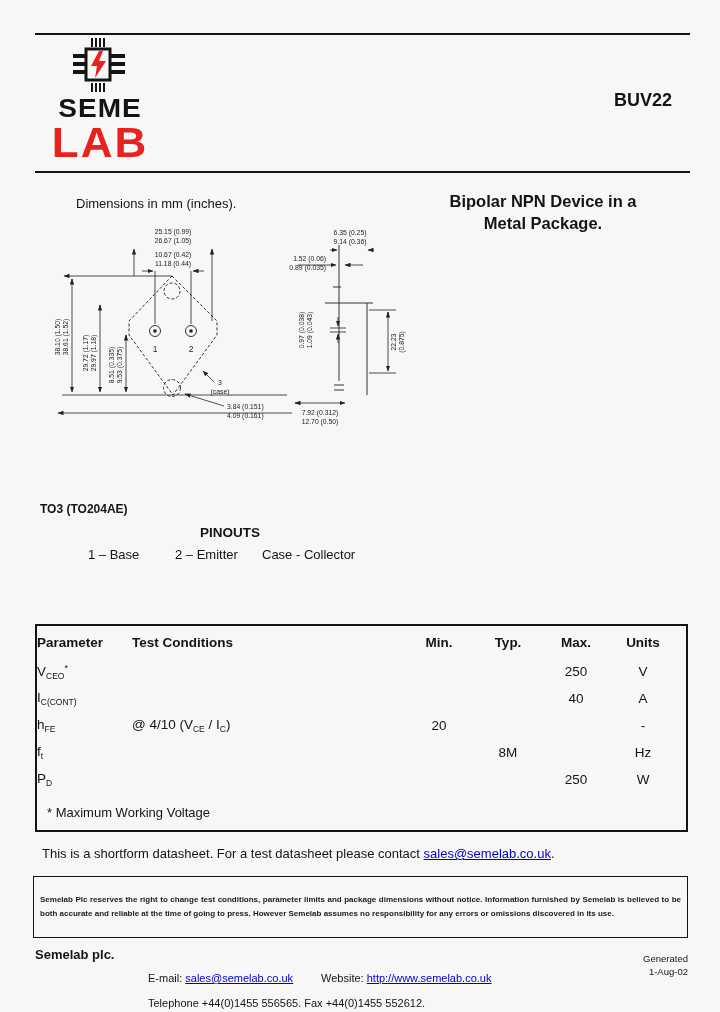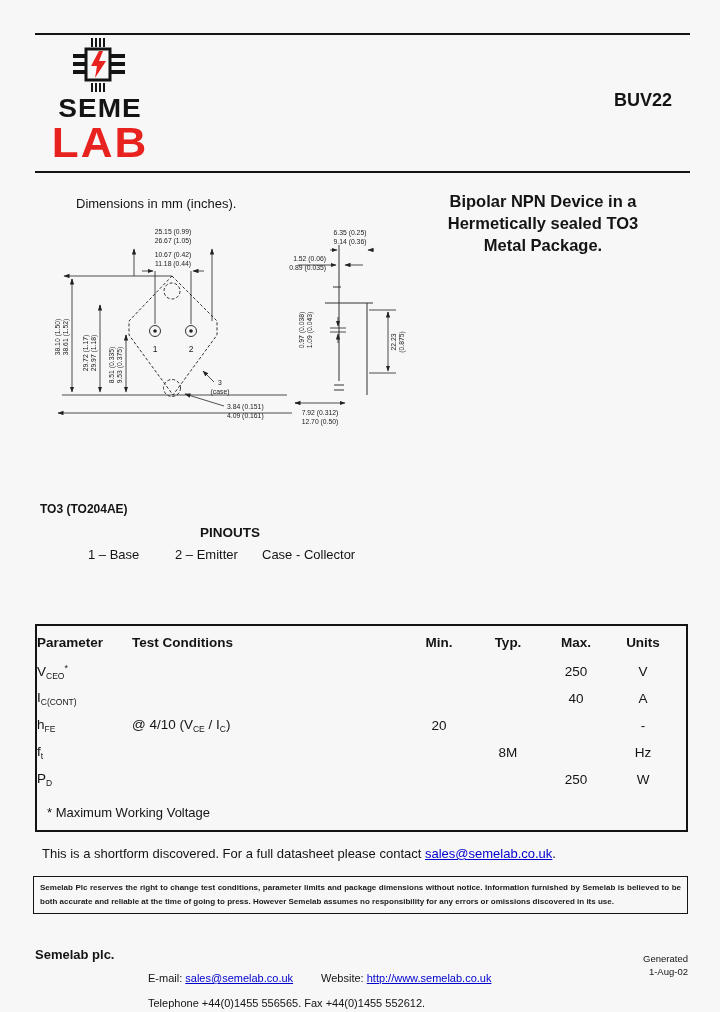--- a/index.html
+++ b/index.html
@@ -47,21 +47,21 @@
   .c-units{width:66px;text-align:center;}
   sub{font-size:8.5px;vertical-align:-3px;letter-spacing:0;}
   sup{font-size:9px;vertical-align:5px;}
   .footnote{position:absolute;left:10px;bottom:10px;font-size:13px;}
 
   .shortform{position:absolute;left:42px;top:846px;width:640px;font-size:13px;}
   a.blue-link{color:#0000cc;text-decoration:underline;}
   .shortform a{color:#0000cc;}
 
   .disclaimer{position:absolute;left:33px;top:876px;width:641px;border:1px solid #141414;
-              padding:4px 6px;font-size:8px;font-weight:bold;line-height:14px;text-align:justify;color:#1a1a1a;}
+              padding:16px 6px;font-size:8px;font-weight:bold;line-height:14px;text-align:justify;color:#1a1a1a;}
 
   .footer-company{position:absolute;left:35px;top:947px;font-size:13px;font-weight:bold;}
   .footer-phone{position:absolute;left:148px;top:949px;font-size:11px;margin-top:48px;}
   .footer-links{position:absolute;left:148px;top:972px;font-size:11px;}
   .footer-links .gap{display:inline-block;width:28px;}
   .generated{position:absolute;left:600px;top:952px;width:88px;text-align:right;font-size:9.5px;line-height:13px;}
 </style>
 </head>
 <body>
 
@@ -94,21 +94,20 @@
   <div class="logo-seme">SEME</div>
   <div class="logo-lab">LAB</div>
 </div>
 
 <div class="part-number">BUV22</div>
 
 <div class="dims-note">Dimensions in mm (inches).</div>
 
 <div class="doc-title">
   <div>Bipolar NPN Device in a</div>
-  <div>Hermetically sealed TO3</div>
   <div>Metal Package.</div>
 </div>
 
 <div class="drawing">
 <svg viewBox="0 0 380 212">
   <defs>
     <marker id="arr" markerWidth="7" markerHeight="6" refX="5.5" refY="2.2" orient="auto" markerUnits="userSpaceOnUse">
       <path d="M0,0 L6,2.2 L0,4.4 z" fill="#222"></path>
     </marker>
   </defs>
@@ -274,21 +273,21 @@
     <div class="c-min"></div>
     <div class="c-typ"></div>
     <div class="c-max">250</div>
     <div class="c-units">W</div>
   </div>
 
   <div class="footnote">* Maximum Working Voltage</div>
 </div>
 
 <div class="shortform">
-  <span>This is a shortform discovered. For a full datasheet please contact </span><a href="#" class="blue-link">sales@semelab.co.uk</a><span>.</span>
+  <span>This is a shortform datasheet. For a test datasheet please contact </span><a href="#" class="blue-link">sales@semelab.co.uk</a><span>.</span>
 </div>
 
 <div class="disclaimer">Semelab Plc reserves the right to change test conditions, parameter limits and package dimensions without notice. Information furnished by Semelab is believed to be both accurate and reliable at the time of going to press. However Semelab assumes no responsibility for any errors or omissions discovered in its use.</div>
 
 <div class="footer-company">Semelab plc.</div>
 <div class="footer-phone">Telephone +44(0)1455 556565. Fax +44(0)1455 552612.</div>
 <div class="footer-links">
   <span>E-mail: </span><a href="#" class="blue-link">sales@semelab.co.uk</a><span class="gap"></span><span>Website: </span><a href="#" class="blue-link">http://www.semelab.co.uk</a>
 </div>
 <div class="generated">

